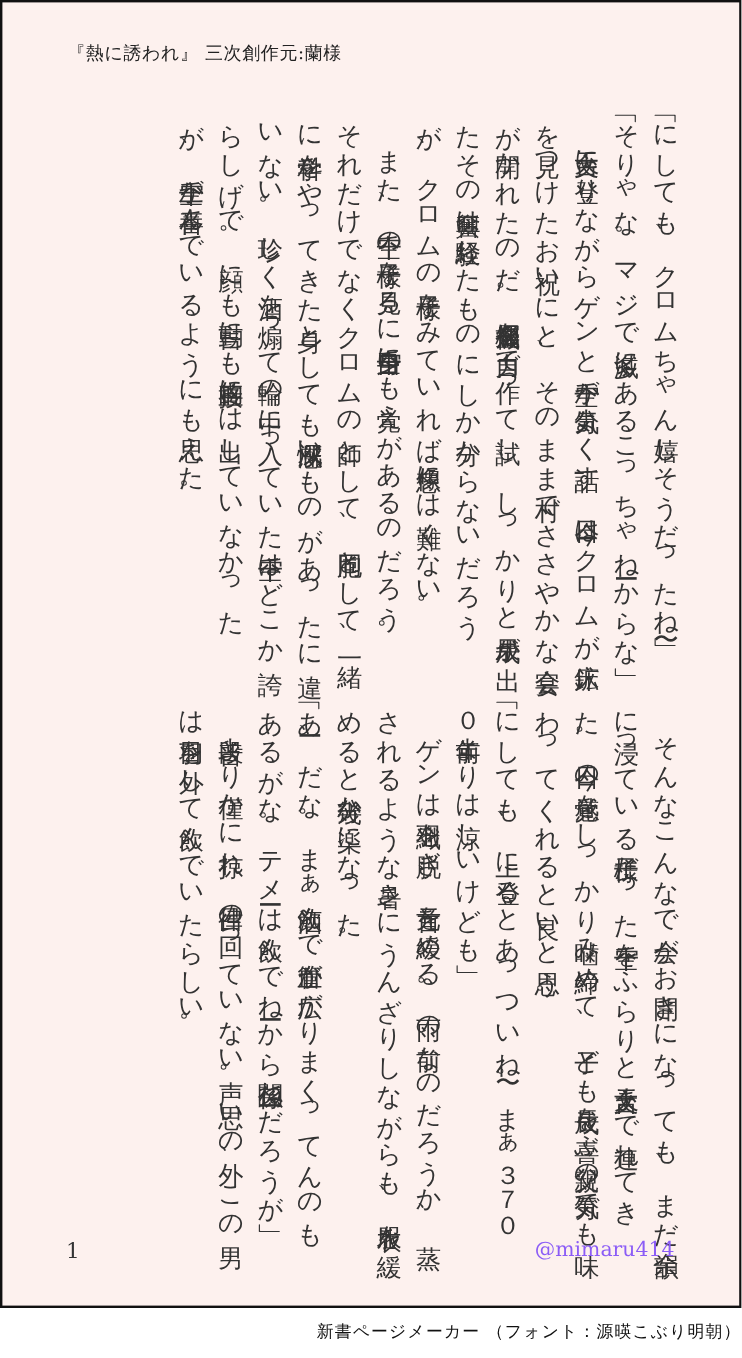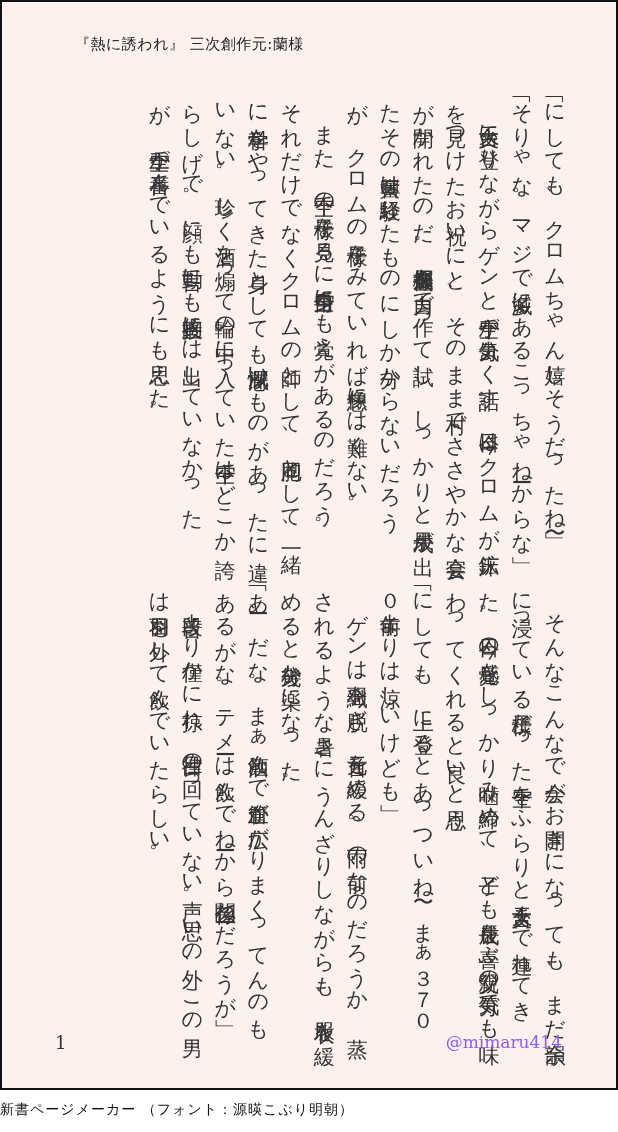--- a/index.html
+++ b/index.html
@@ -17,21 +17,20 @@
     background: #fdf1ee;
     border: 2px solid #111111;
   }
   .page-header {
     position: absolute;
     left: 54px; top: 33px;
     font-size: 15px;
     letter-spacing: 0.5px;
     color: #222222;
     white-space: nowrap;
-    margin-left: 19px;
   }
   .text-block {
     position: absolute;
     right: 45px;
     writing-mode: vertical-rl;
     text-orientation: mixed;
     font-size: 21px;
     line-height: 1.57;
     color: #333333;
     text-align: start;
@@ -48,21 +47,21 @@
   .author-handle {
     position: absolute;
     right: 54px; top: 1030px;
     font-size: 17px;
     color: #8b5cf6;
   }
   .footer-credit {
     position: absolute;
     left: 0; top: 1101px;
     width: 618px;
-    text-align: left;
+    text-align: right;
     font-size: 14px;
     letter-spacing: 1px;
     color: #111111;
   }
 </style>
 </head>
 <body>
 
 <div class="page">
 

